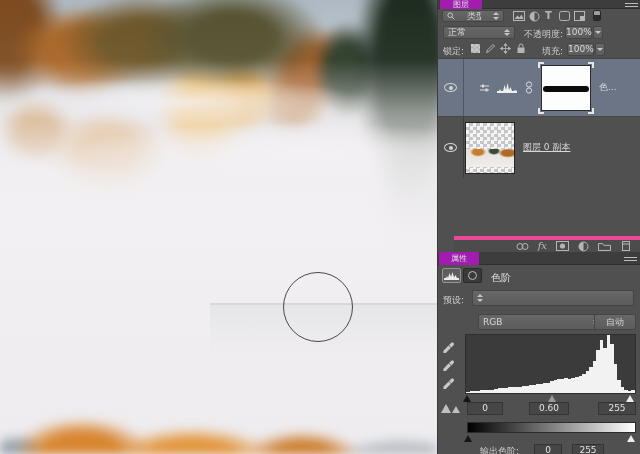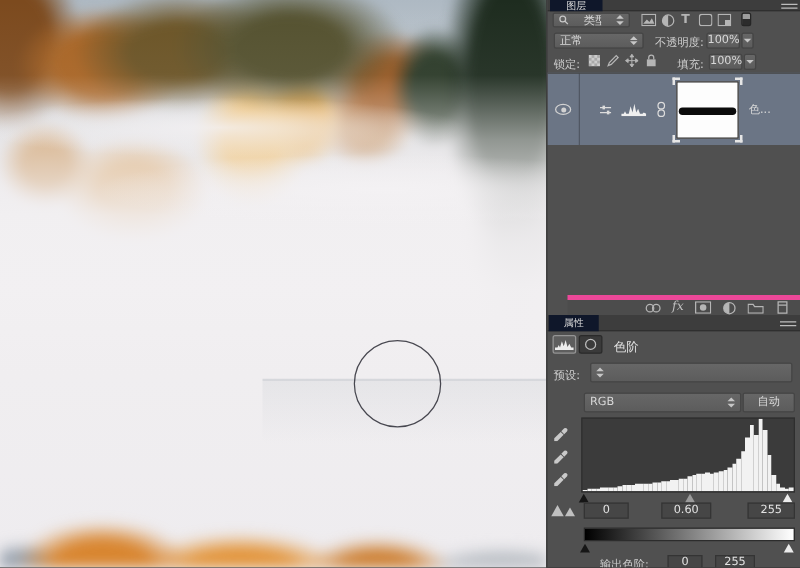--- a/index.html
+++ b/index.html
@@ -47,21 +47,21 @@
     border:1.5px solid rgba(42,42,52,0.85); border-radius:50%; }
 
   
   .panel { position:absolute; left:437px; top:0; width:203px; height:454px; overflow:hidden;
     background:#505050; color:#d8d8d8; font-size:9px; border-left:1px solid #393939; }
   .abs { position:absolute; }
   .lbl { color:#cfcfcf; white-space:nowrap; }
 
   .tabstrip { background:#3d3d3d; border-bottom:1px solid #2f2f2f; }
   .tabstrip.t1 { left:0; top:0; width:203px; height:9px; }
-  .tab { background:#0f172a; color:#dedede; text-align:center; overflow:hidden; }
+  .tab { background:#a21caf; color:#dedede; text-align:center; overflow:hidden; }
   .tab.layers { position:absolute; left:2px; top:0; width:42px; height:9px; font-size:8px; line-height:10px; }
   .panelmenu { position:absolute; width:13px; height:8px; }
   .panelmenu i { display:block; height:1.5px; margin:1.5px 0; background:#bdbdbd; }
 
   .selectbox { background:linear-gradient(180deg,#676767,#5c5c5c); border:1px solid #454545;
     border-radius:2px; display:flex; align-items:center; padding:0 4px; gap:3px; }
   .selectbox .grow { flex:1; overflow:hidden; white-space:nowrap; }
   .valbox { background:linear-gradient(180deg,#676767,#5c5c5c); border:1px solid #454545;
     border-radius:2px; text-align:center; line-height:11px; }
   .ddbtn { background:linear-gradient(180deg,#676767,#5c5c5c); border:1px solid #454545;
@@ -257,20 +257,35 @@
             </span>
           <span class="corner tl"></span>
             <span class="corner tr"></span>
             <span class="corner bl"></span>
             <span class="corner br"></span>
         </span>
         <span>色...</span>
       </div>
     </div>
 
+    <div class="layer-row" style="top:116px; height:62px;">
+      <div class="gutter">
+          <span class="eye"></span>
+        </div>
+      <div style="flex:1; display:flex; align-items:center; gap:8px; padding-left:1px;">
+        <span class="thumb checker" style="width:50px; height:52px;">
+          <span class="imgband" style="top:52%; height:36%;
+            background-image:radial-gradient(10px 6px at 12px 3px, #c87c2e 50%, rgba(200,124,46,0) 80%),
+              radial-gradient(8px 5px at 28px 2px, #3a4a34 50%, rgba(58,74,52,0) 80%),
+              radial-gradient(12px 6px at 42px 4px, #b06a28 50%, rgba(176,106,40,0) 80%),
+              linear-gradient(180deg,#e6e0da,#f0edea);"></span>
+        </span>
+        <span style="text-decoration:underline;">图层 0 副本</span>
+      </div>
+    </div>
 
 
     <div class="tools">
       <span class="icn">
         <svg width="13" height="9" viewBox="0 0 13 9">
             <circle cx="4" cy="4.5" r="3" fill="none" stroke="#b5b5b5"></circle>
             <circle cx="9" cy="4.5" r="3" fill="none" stroke="#b5b5b5"></circle>
           </svg>
       </span>
       <span class="icn fxtxt">fx</span>
@@ -324,21 +339,21 @@
     <span class="abs" style="left:53px; top:271px; font-size:10px; color:#e0e0e0;">色阶</span>
 
     <span class="abs lbl" style="left:5px; top:294px;">预设:</span>
     <div class="abs selectbox" style="left:34px; top:290px; width:162px; height:16px;">
       <span class="updown">
           <span class="tri-u"></span>
           <span class="tri-d"></span>
         </span>
     </div>
 
-    <div class="abs selectbox" style="left:29px; top:314px; width:126px; height:16px;align-items:center;">
+    <div class="abs selectbox" style="left:40px; top:314px; width:126px; height:16px;align-items:center;">
       <span class="grow">RGB</span>
       <span class="updown">
           <span class="tri-u"></span>
           <span class="tri-d"></span>
         </span>
     </div>
     <div class="abs valbox" style="left:156px; top:314px; width:42px; height:16px; line-height:14px;">自动</div>
 
     <span class="abs icn" style="left:4px; top:338px;">
       <svg width="15" height="15" viewBox="0 0 16 16">

